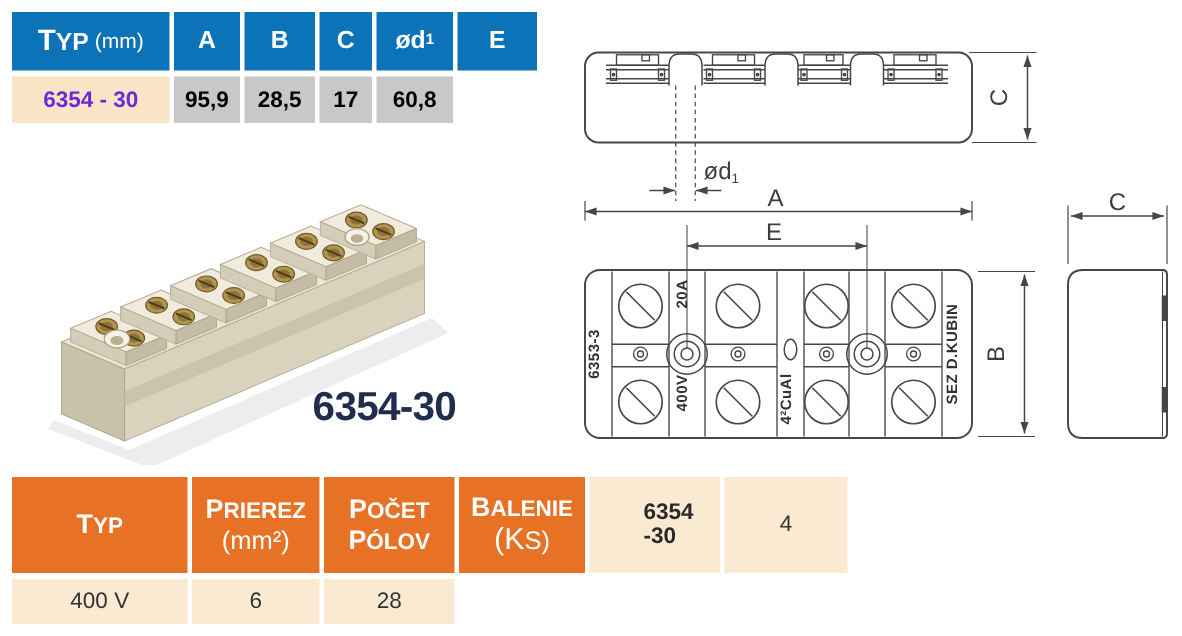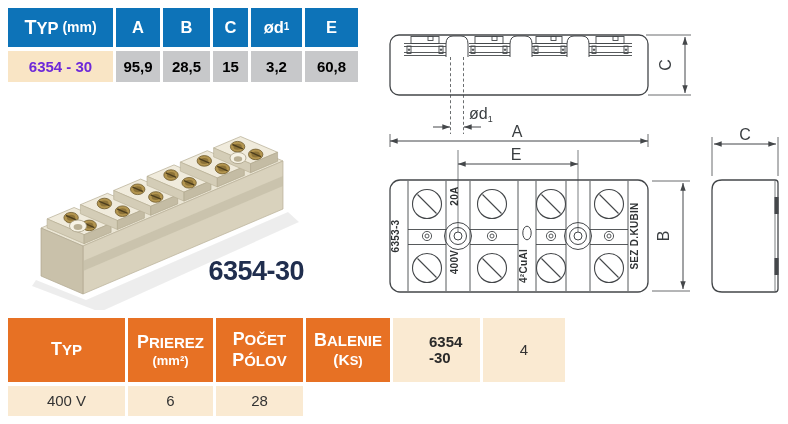--- a/index.html
+++ b/index.html
@@ -9,42 +9,42 @@
   
   .dim-table{position:absolute;left:8px;top:8px;display:grid;
     grid-template-columns:105px 44px 47px 35px 51px 53px;
     grid-template-rows:39px 31px;gap:4px 3px;}
   .cell{display:flex;align-items:center;justify-content:center;line-height:1.05;}
   .th-b{background:#0d73b8;color:#fff;font-weight:bold;font-size:16.5px;}
   .td-g{background:#c7c8ca;font-size:15px;font-weight:600;color:#000000;}
   .td-c{background:#f9e5c5;font-size:15px;font-weight:bold;color:#6d28d9;}
   .sc{display:inline-block;}
   .sc::first-letter{font-size:119%;}
-  .unit-top{font-size:14px;font-weight:bold;margin-left:4px;}
+  .unit-top{font-size:14px;font-weight:normal;margin-left:4px;}
   sub.d1{font-size:10px;}
 
   
   .photo-wrap{position:absolute;left:16px;top:98px;width:300px;height:212px;}
   .photo-caption{position:absolute;left:150px;top:158px;width:138px;text-align:right;
     font-size:27px;font-weight:bold;color:#202e4e;letter-spacing:-.5px;}
 
   
   .drawing{position:absolute;left:378px;top:12px;}
   .drawing path,.drawing rect,.drawing line,.drawing circle,.drawing ellipse{vector-effect:none;}
   .ln{stroke:#44474a;fill:none;}
   .dimtxt{fill:#3a3e41;font-size:16px;font-weight:400;}
   .mark{fill:#2f3234;font-size:10px;font-weight:bold;letter-spacing:.3px;}
 
   
   .spec-table{position:absolute;left:8px;top:318px;display:grid;
     grid-template-columns:117px 85px 87px 84px 87px 82px;
     grid-template-rows:64px 30px;gap:4px 3px;}
   .th-o{background:#e77124;color:#fff;font-weight:bold;font-size:15px;
         display:flex;flex-direction:column;align-items:center;justify-content:center;line-height:1.18;}
-  .th-o .unit{font-size:13px;font-weight:bold;}
+  .th-o .unit{font-size:17px;font-weight:normal;}
   .td-cl{background:#faead2;font-size:15px;color:#333;}
   .td-cl.bold{font-weight:bold;color:#2a2a2a;padding-left:36px;}
 </style>
 </head>
 <body>
 
 <div class="page">
 
   <div class="dim-table">
     <div class="cell th-b">
@@ -56,22 +56,21 @@
     <div class="cell th-b">C</div>
     <div class="cell th-b">
       <span>ød</span>
         <sub class="d1">1</sub>
     </div>
     <div class="cell th-b">E</div>
 
     <div class="cell td-c">6354 - 30</div>
     <div class="cell td-g">95,9</div>
     <div class="cell td-g">28,5</div>
-    <div class="cell td-g">15</div>
-    <div class="cell td-g">3,2</div>
+    <div class="cell td-g">17</div>
     <div class="cell td-g">60,8</div>
   </div>
 
   <div class="photo-wrap">
     <svg width="300" height="212" viewBox="0 0 300 212">
 
       <polygon points="20,182 70,202 272,114 283,124 84,214 16,188" fill="#000" opacity="0.07"></polygon>
 
       <polygon points="25,130 225,45 267,63 67,148" fill="#ebe6d5" stroke="#b9b098" stroke-width="0.7"></polygon>
       <polygon points="67,148 267,63 267,111 67,196" fill="#d9d2bd" stroke="#b9b098" stroke-width="0.7"></polygon>

